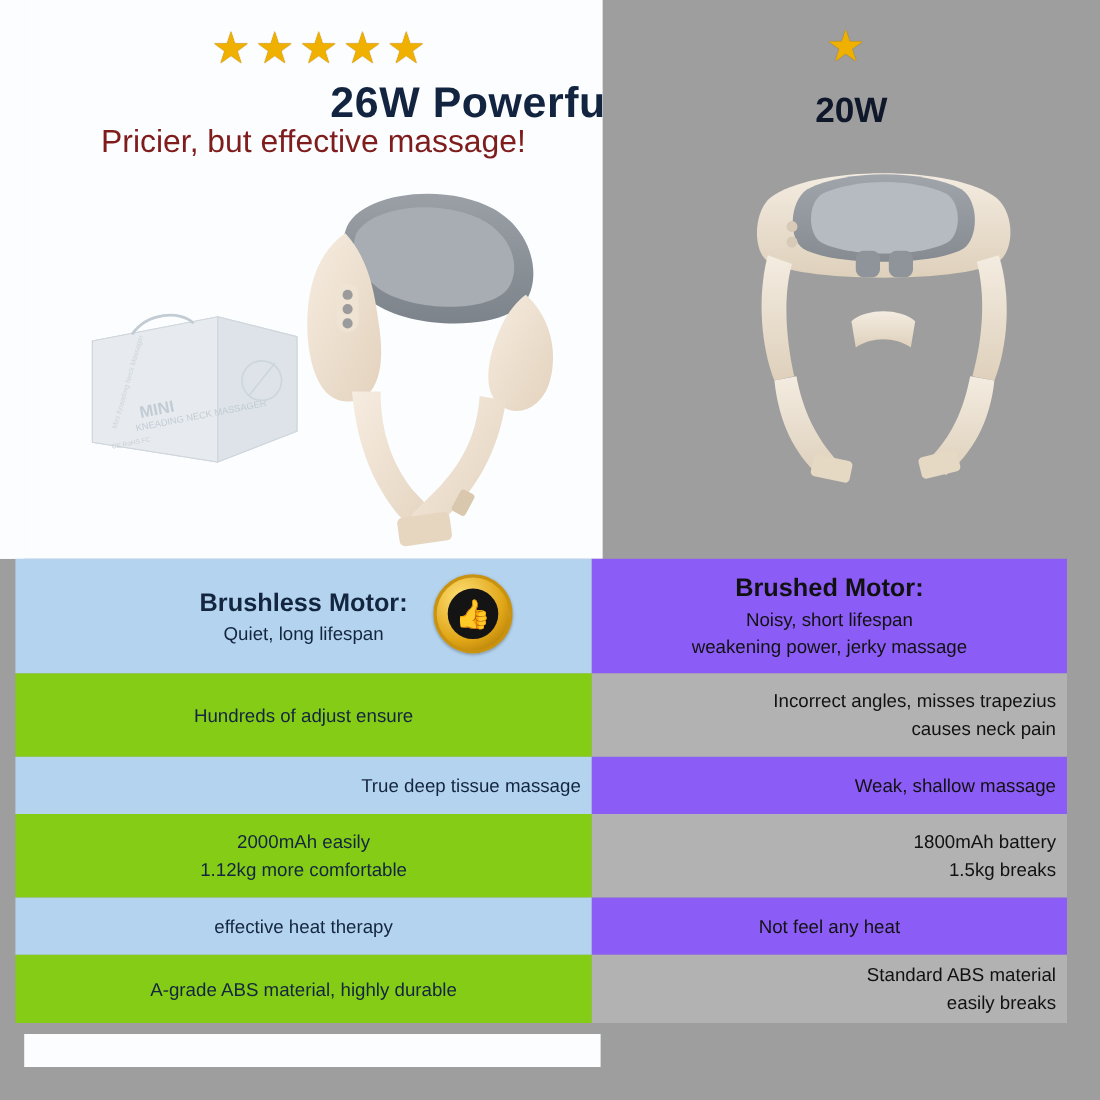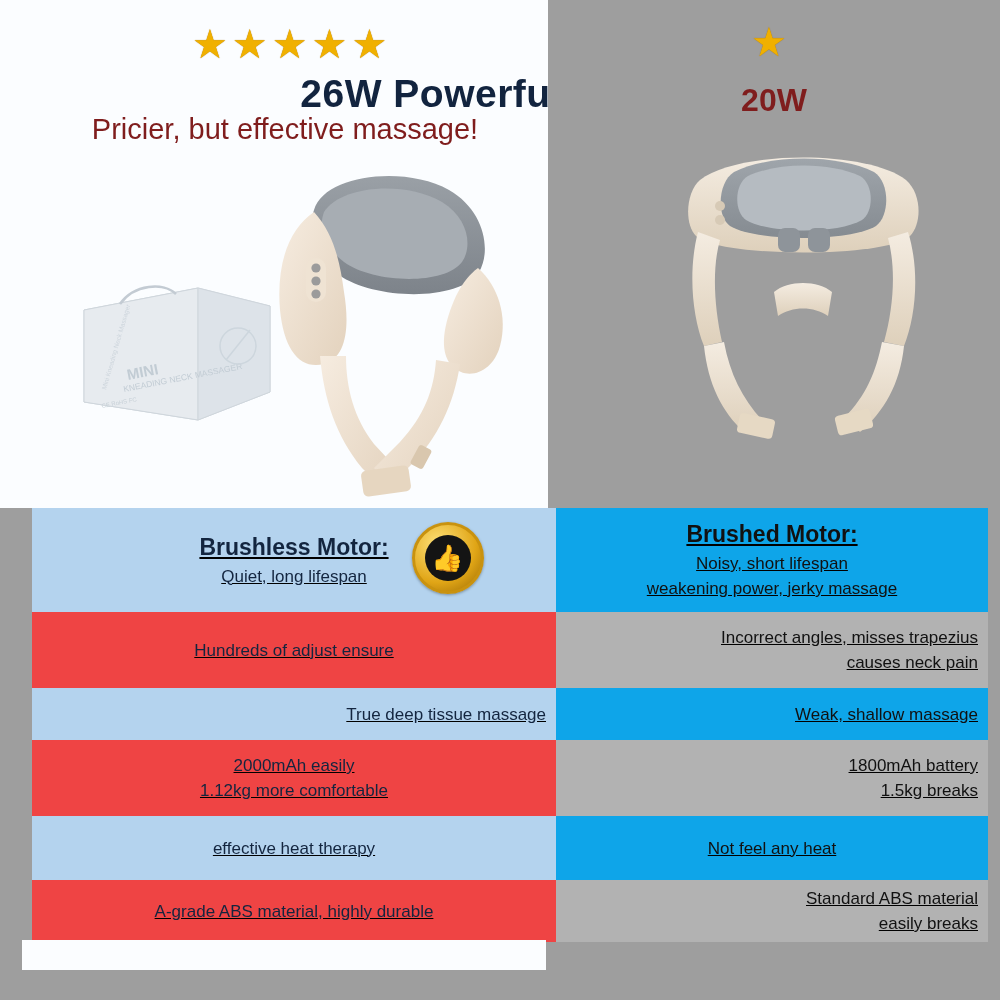--- a/index.html
+++ b/index.html
@@ -72,72 +72,71 @@
   }
   .h-sub {
     left: 0; top: 113px;
     font-size: 29px;
     color: #7f1d1d;
   }
   .h-20w {
     left: 0; top: 82px;
     font-size: 32px;
     font-weight: bold;
-    color: #7f1d1d;
+    color: #0f172a;
   }
 
   
   .prod { position: absolute; }
 
   .massager-a {
     left: 232px; top: 150px;
     width: 270px; height: 360px;
   }
 
   .box-a {
     left: 58px; top: 268px;
     width: 195px; height: 160px;
   }
 
   
   .table {
     position: absolute;
-    left: 32px; top: 508px;
+    left: 14px; top: 508px;
     width: 956px;
-    text-decoration: underline;
   }
   .row { display: flex; }
   .cell {
     box-sizing: border-box;
     padding: 8px 10px;
     text-align: center;
     color: #13253f;
     font-size: 17px;
     line-height: 25px;
     display: flex;
     flex-direction: column;
     justify-content: center;
     align-items: center;
   }
   .cell.l { width: 524px; background: #b4d3ee; }
-  .cell.r { width: 432px; background: #0ea5e9; color: #111; }
-  .cell.l.alt { background: #ef4444; }
+  .cell.r { width: 432px; background: #8b5cf6; color: #111; }
+  .cell.l.alt { background: #84cc16; }
   .cell.r.alt { background: #b2b2b2; align-items: flex-end; }
   .hdr {
     font-size: 23px;
     font-weight: bold;
     line-height: 30px;
     margin-bottom: 2px;
   }
   .cell.r .hdr { color: #111; }
   .row0 .cell { height: 104px; position: relative; }
   .row1 .cell { height: 76px; }
   .row2 .cell { height: 52px; align-items: flex-end; }
   .row3 .cell { height: 76px; }
-  .row4 .cell { height: 64px; }
+  .row4 .cell { height: 52px; }
   .row5 .cell { height: 62px; }
 
   .thumb-badge {
     position: absolute;
     right: 72px; top: 14px;
     width: 66px; height: 66px;
     border-radius: 50%;
     background: radial-gradient(circle at 35% 30%, #ffe27a, #e0a516 60%, #9b6a04);
     border: 3px solid #c9920f;
     display: flex;

